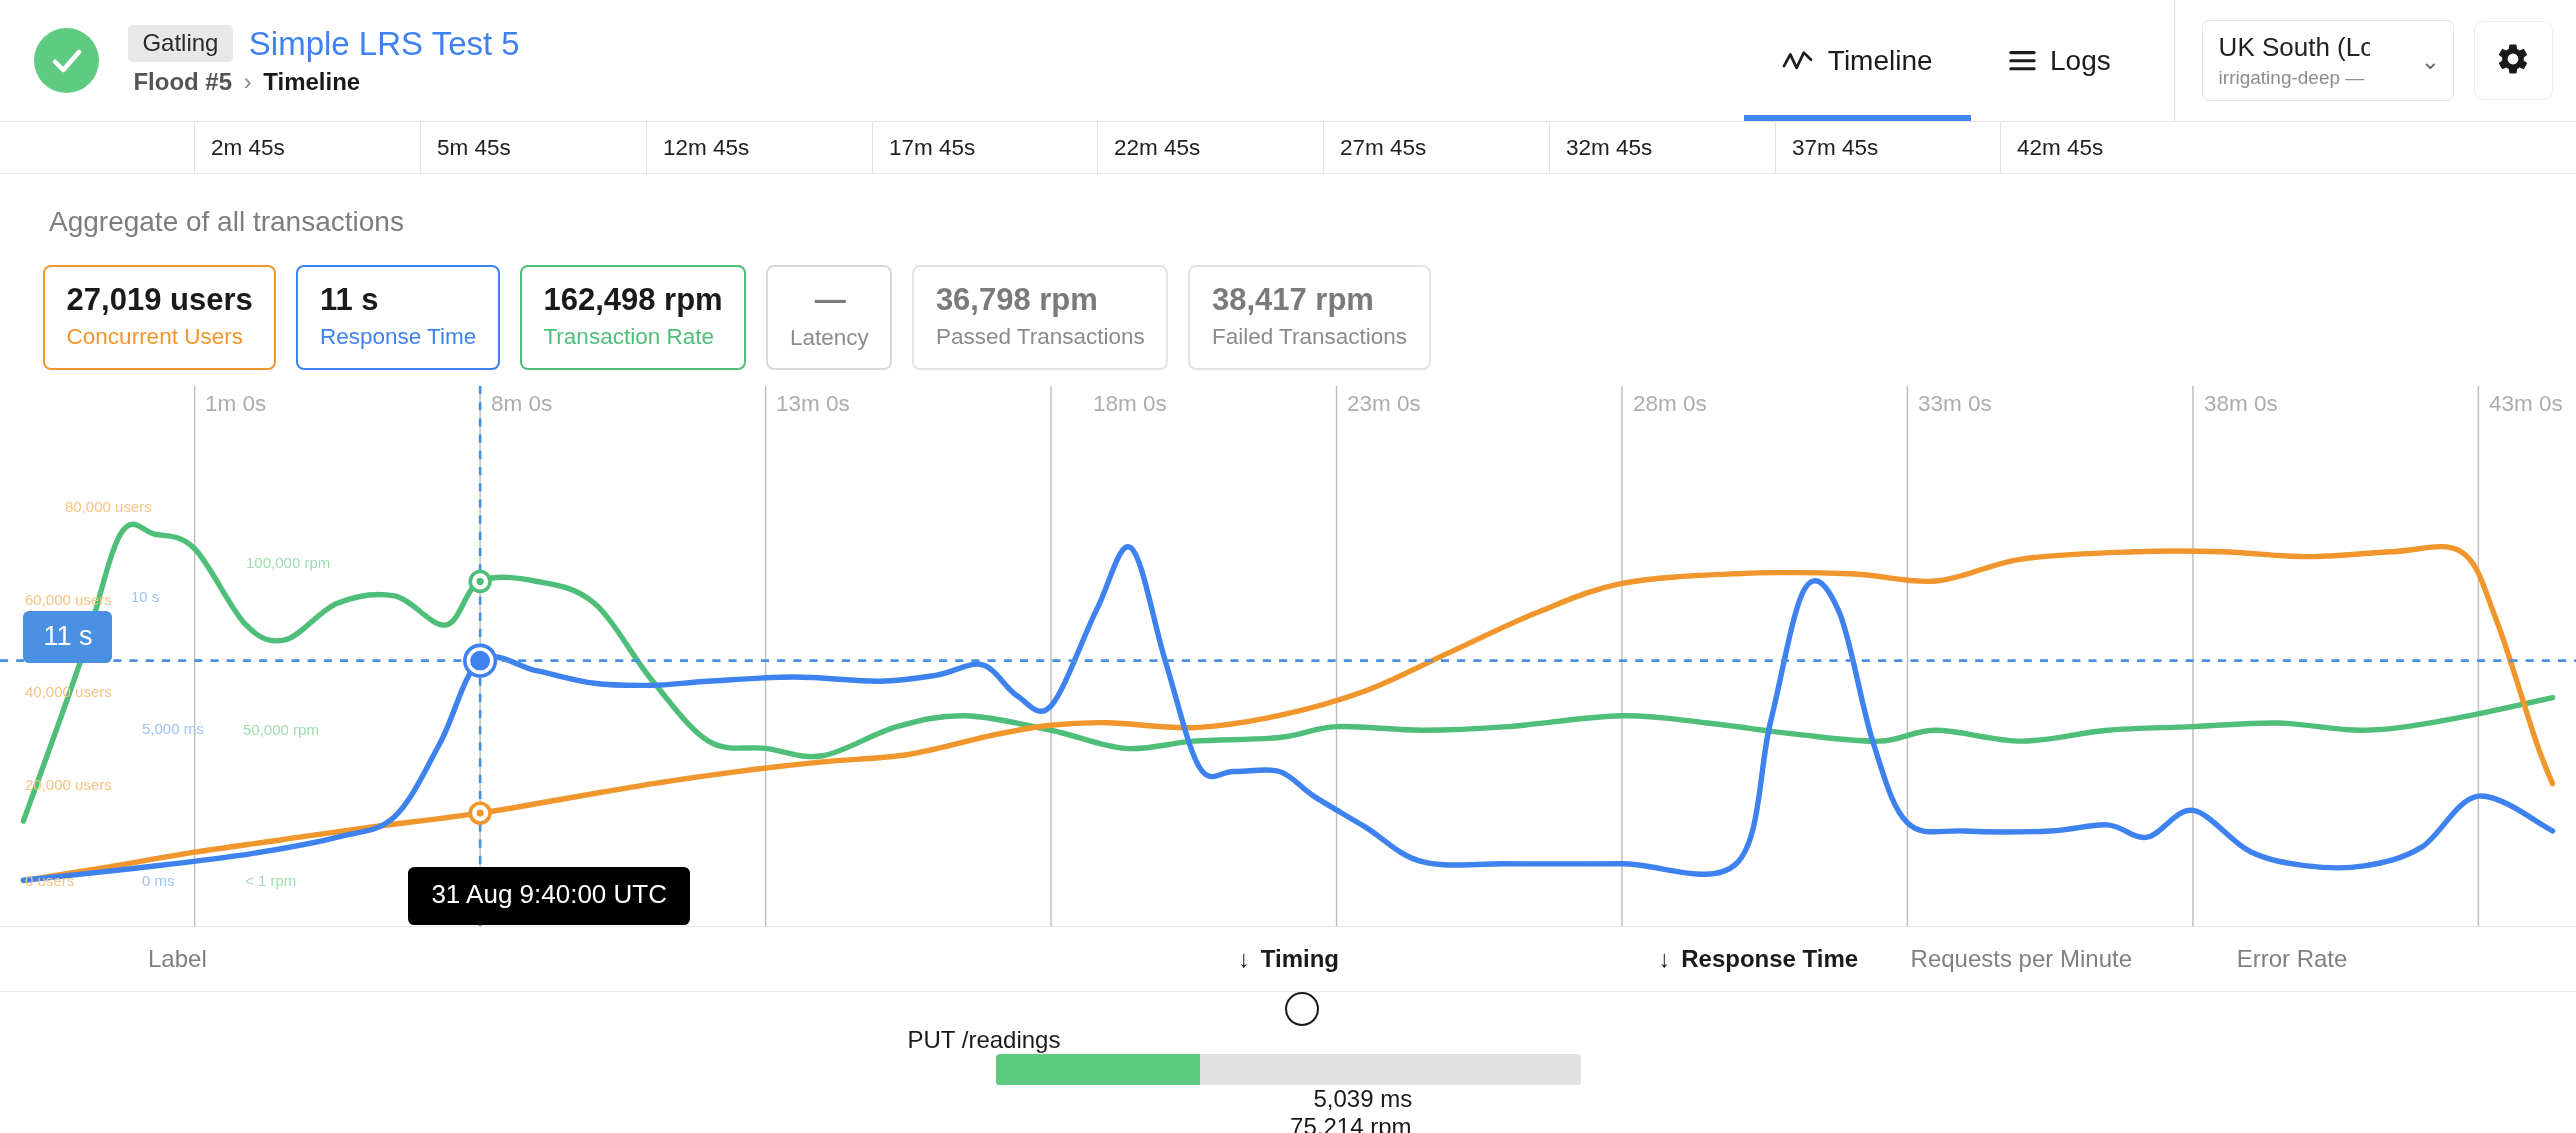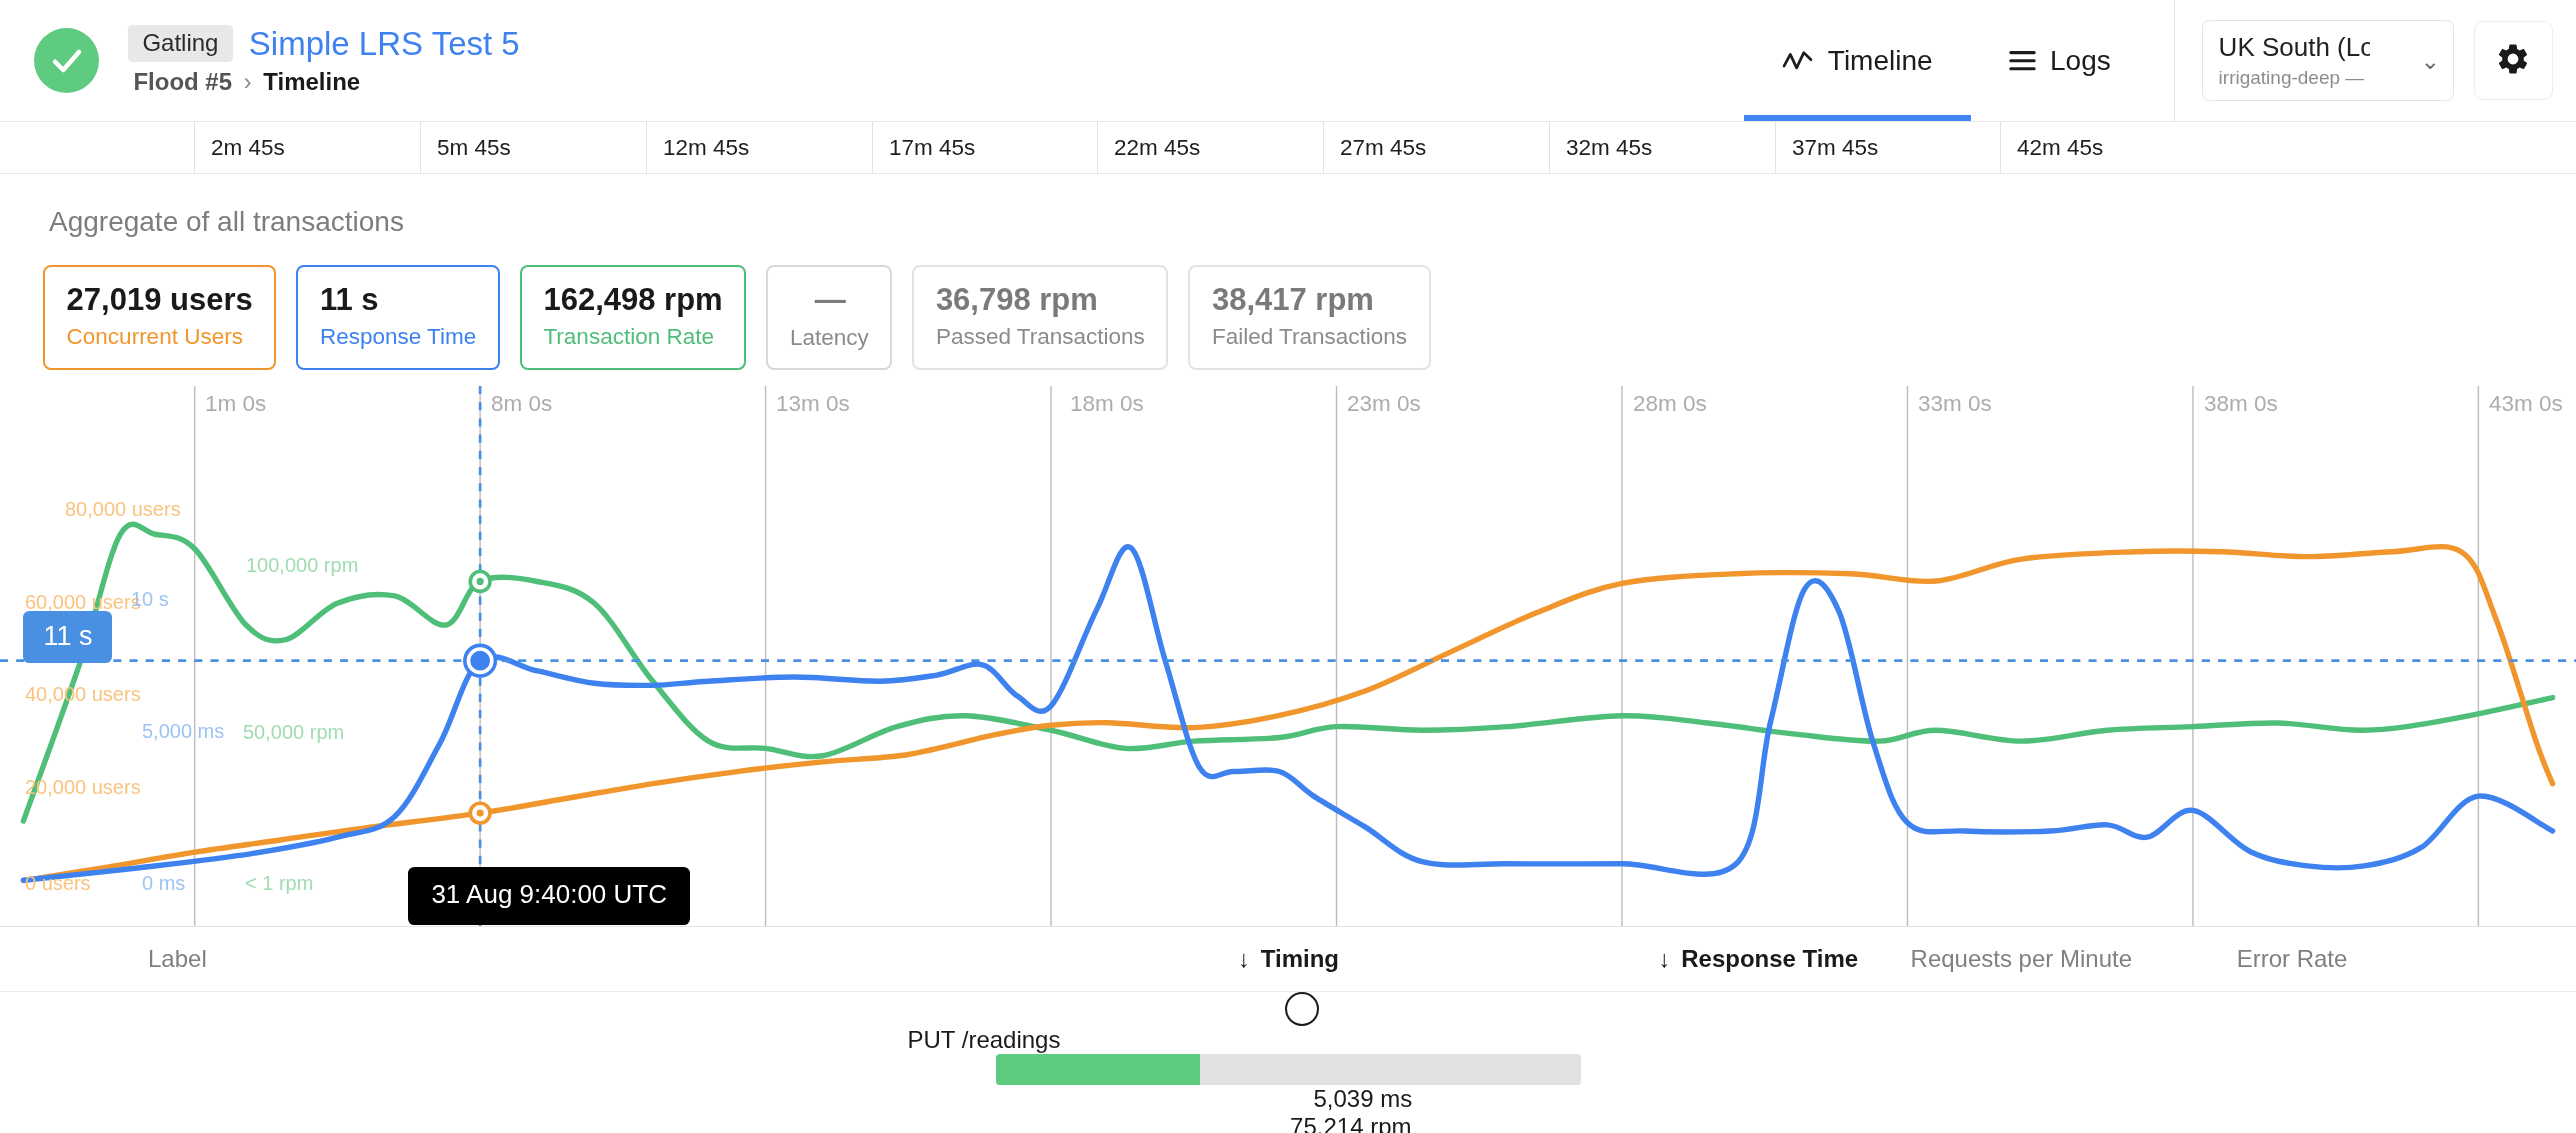--- a/index.html
+++ b/index.html
@@ -103,21 +103,21 @@
 
   
   .chart-wrap {
     position: relative; width: 100%; height: 540px; margin-top: 16px;
     overflow: hidden;
   }
   .chart-svg { position: absolute; inset: 0; width: 100%; height: 100%; }
   .grid-label {
     position: absolute; font-size: 22.5px; color: #adadad; white-space: nowrap;
   }
-  .axis-label { position: absolute; font-size: 20px; white-space: nowrap; }
+  .axis-label { position: absolute; font-size: 15px; white-space: nowrap; }
   .axis-users { color: #f9c37e; }
   .axis-time { color: #9dc2f4; }
   .axis-rpm { color: #9fdcb2; }
 
   .hover-badge {
     position: absolute; background: #4a90e2; color: #fff;
     border-radius: 6.3px; padding: 10px 20px 11.7px;
     font-size: 27px; z-index: 6;
   }
   .time-tip {
@@ -275,21 +275,21 @@
       <circle cx="533.8103837471783" cy="305.2" r="11" fill="#3e82f0"></circle>
       <circle cx="533.8103837471783" cy="217.15254237288138" r="11" fill="#fff" stroke="#4fbe79" stroke-width="4"></circle>
       <circle cx="533.8103837471783" cy="217.15254237288138" r="4" fill="#4fbe79"></circle>
       <circle cx="533.8103837471783" cy="474.57142857142856" r="11" fill="#fff" stroke="#f0962c" stroke-width="4"></circle>
       <circle cx="533.8103837471783" cy="474.57142857142856" r="4" fill="#f0962c"></circle>
     </svg>
   <div id="chart-labels">
       <div class="grid-label" style="left: 205px; top: 5.4px;">1m 0s</div>
       <div class="grid-label" style="left: 491px; top: 5.4px;">8m 0s</div>
       <div class="grid-label" style="left: 776px; top: 5.4px;">13m 0s</div>
-      <div class="grid-label" style="left: 1070px; top: 5.4px; text-align: center;">18m 0s</div>
+      <div class="grid-label" style="left: 1093px; top: 5.4px; text-align: center;">18m 0s</div>
       <div class="grid-label" style="left: 1347px; top: 5.4px;">23m 0s</div>
       <div class="grid-label" style="left: 1633px; top: 5.4px;">28m 0s</div>
       <div class="grid-label" style="left: 1918px; top: 5.4px;">33m 0s</div>
       <div class="grid-label" style="left: 2204px; top: 5.4px;">38m 0s</div>
       <div class="grid-label" style="left: 2489px; top: 5.4px;">43m 0s</div>
       <div class="axis-label axis-users" style="left: 65px; top: 112px;">80,000 users</div>
       <div class="axis-label axis-users" style="left: 25px; top: 205px;">60,000 users</div>
       <div class="axis-label axis-users" style="left: 25px; top: 297px;">40,000 users</div>
       <div class="axis-label axis-users" style="left: 25px; top: 390px;">20,000 users</div>
       <div class="axis-label axis-users" style="left: 25px; top: 486px;">0 users</div>

